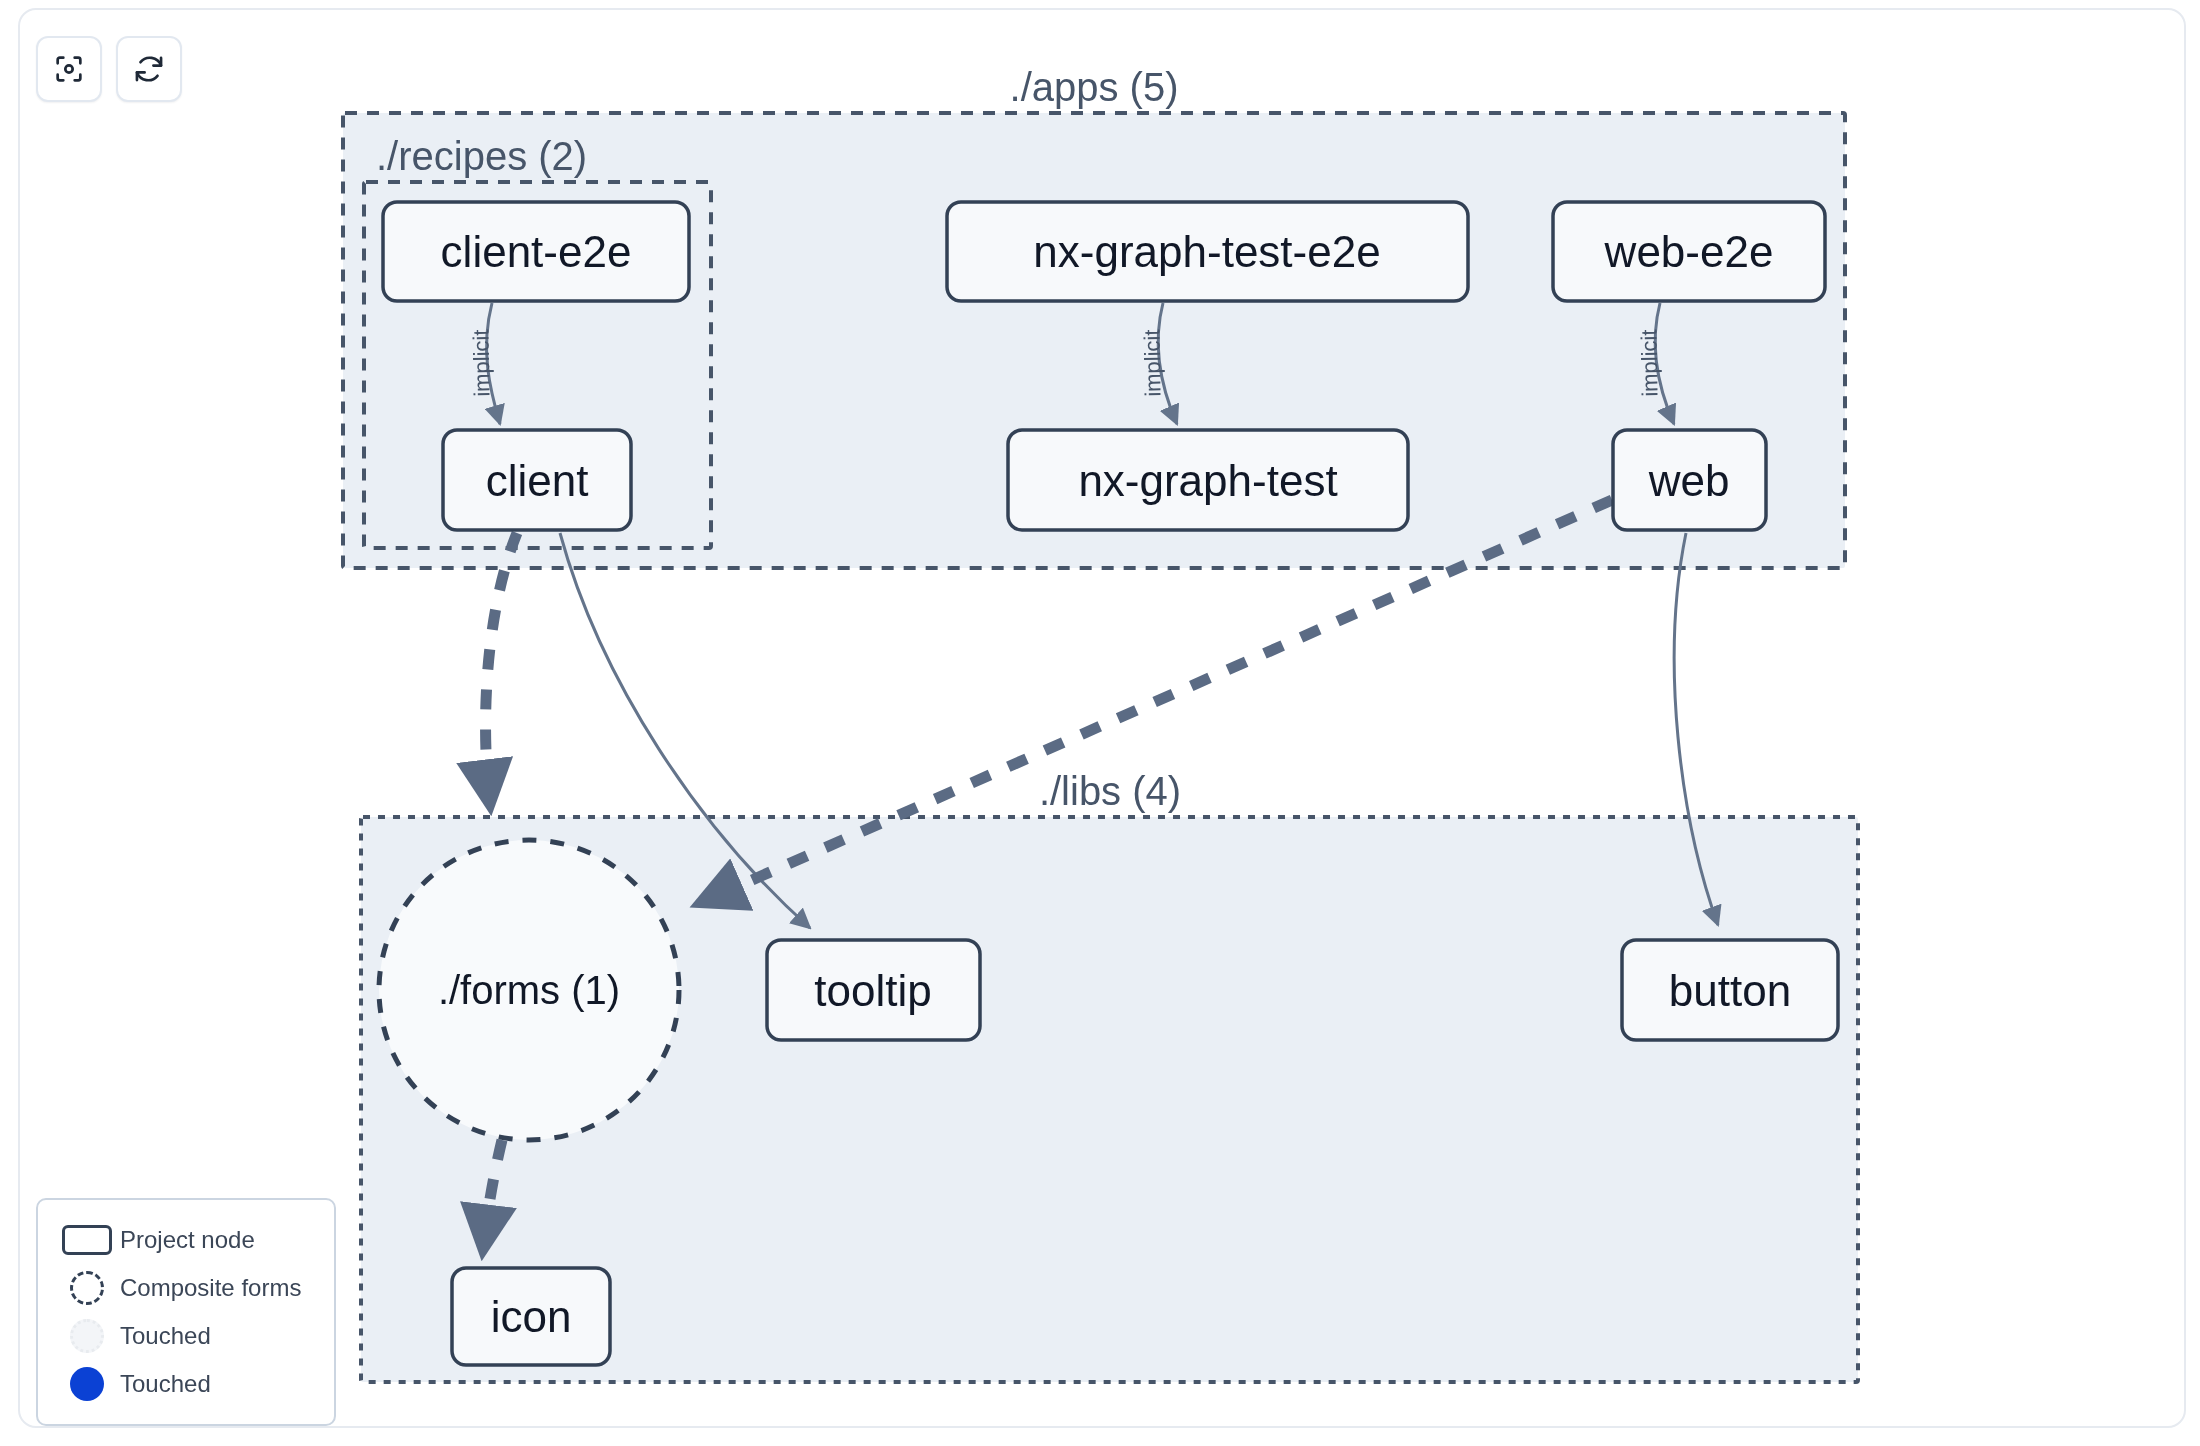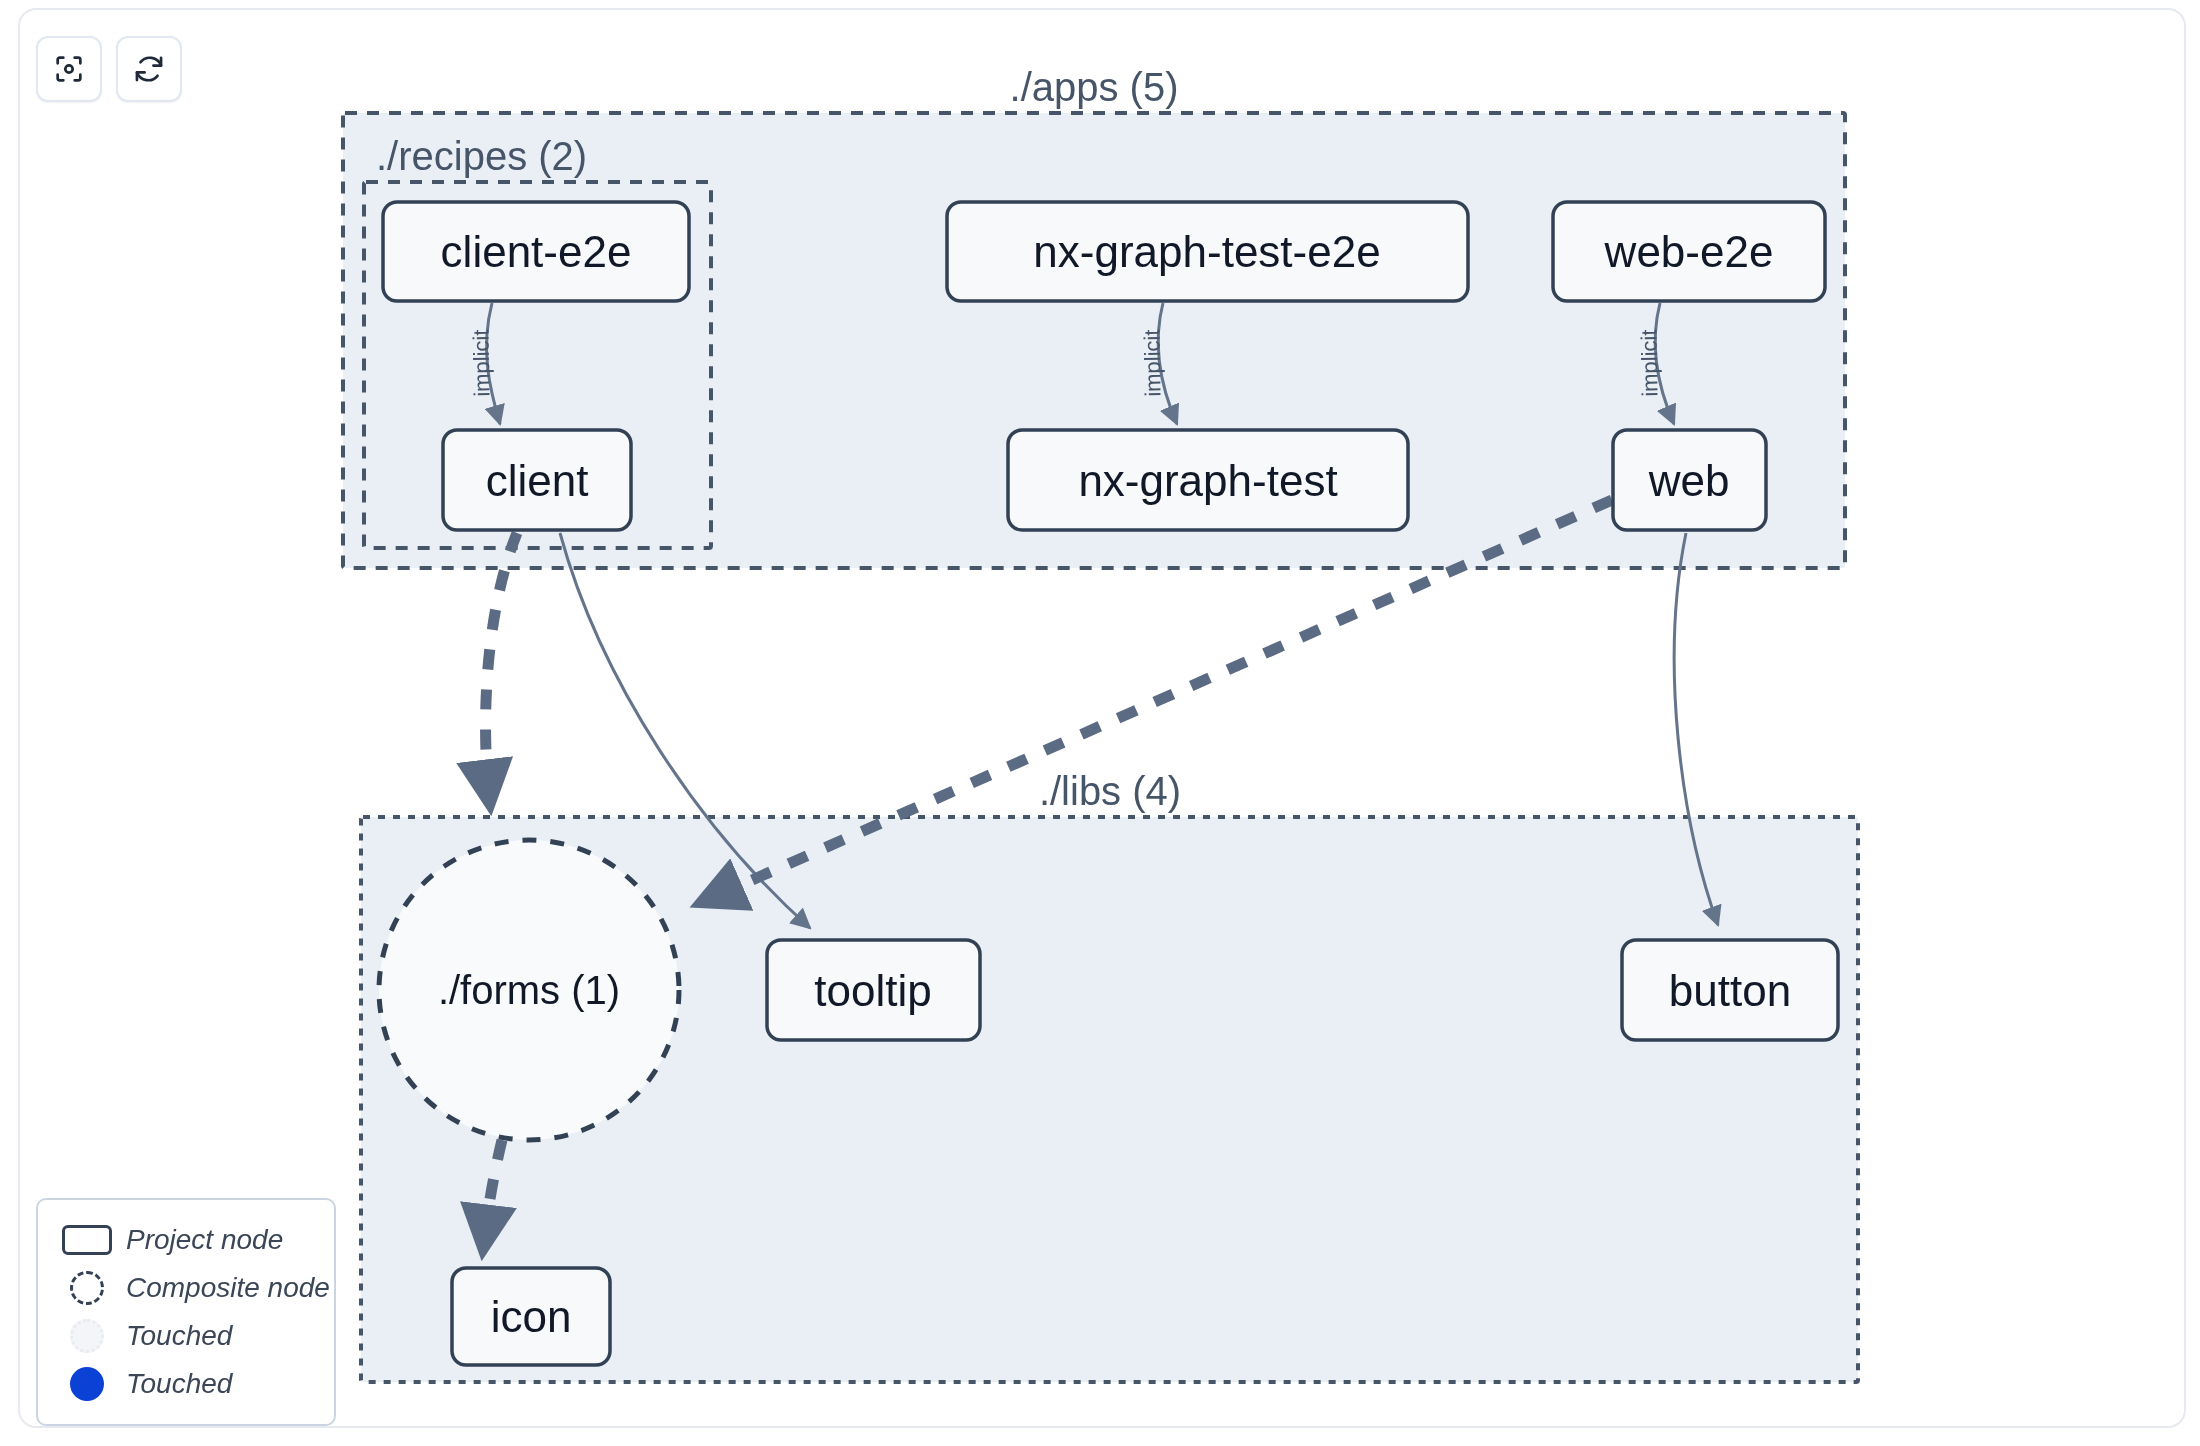--- a/index.html
+++ b/index.html
@@ -107,25 +107,24 @@
     border-radius: 50%;
     background: #f3f5f8;
     box-sizing: border-box;
   }
   .sw-touched {
     width: 34px; height: 34px;
     border-radius: 50%;
     background: #0b41d4;
   }
   .legend-label {
-    font-size: 28px;
+    font-size: 24px;
     color: #3b4657;
-    margin-left: 8px;
+    margin-left: 2px;
     white-space: nowrap;
-    font-style: italic;
   }
   
   .grp-label {
     font-family: "Liberation Sans", sans-serif;
     font-size: 40px;
     fill: #475569;
   }
   .node-label {
     font-family: "Liberation Sans", sans-serif;
     font-size: 44px;
@@ -288,21 +287,21 @@
     <div class="legend-row">
       <div class="legend-swatch">
         <div class="sw-project"></div>
       </div>
       <div class="legend-label">Project node</div>
     </div>
     <div class="legend-row">
       <div class="legend-swatch">
         <div class="sw-composite"></div>
       </div>
-      <div class="legend-label">Composite node</div>
+      <div class="legend-label">Composite forms</div>
     </div>
     <div class="legend-row">
       <div class="legend-swatch">
         <div class="sw-affected"></div>
       </div>
       <div class="legend-label">Touched</div>
     </div>
     <div class="legend-row">
       <div class="legend-swatch">
         <div class="sw-touched"></div>

